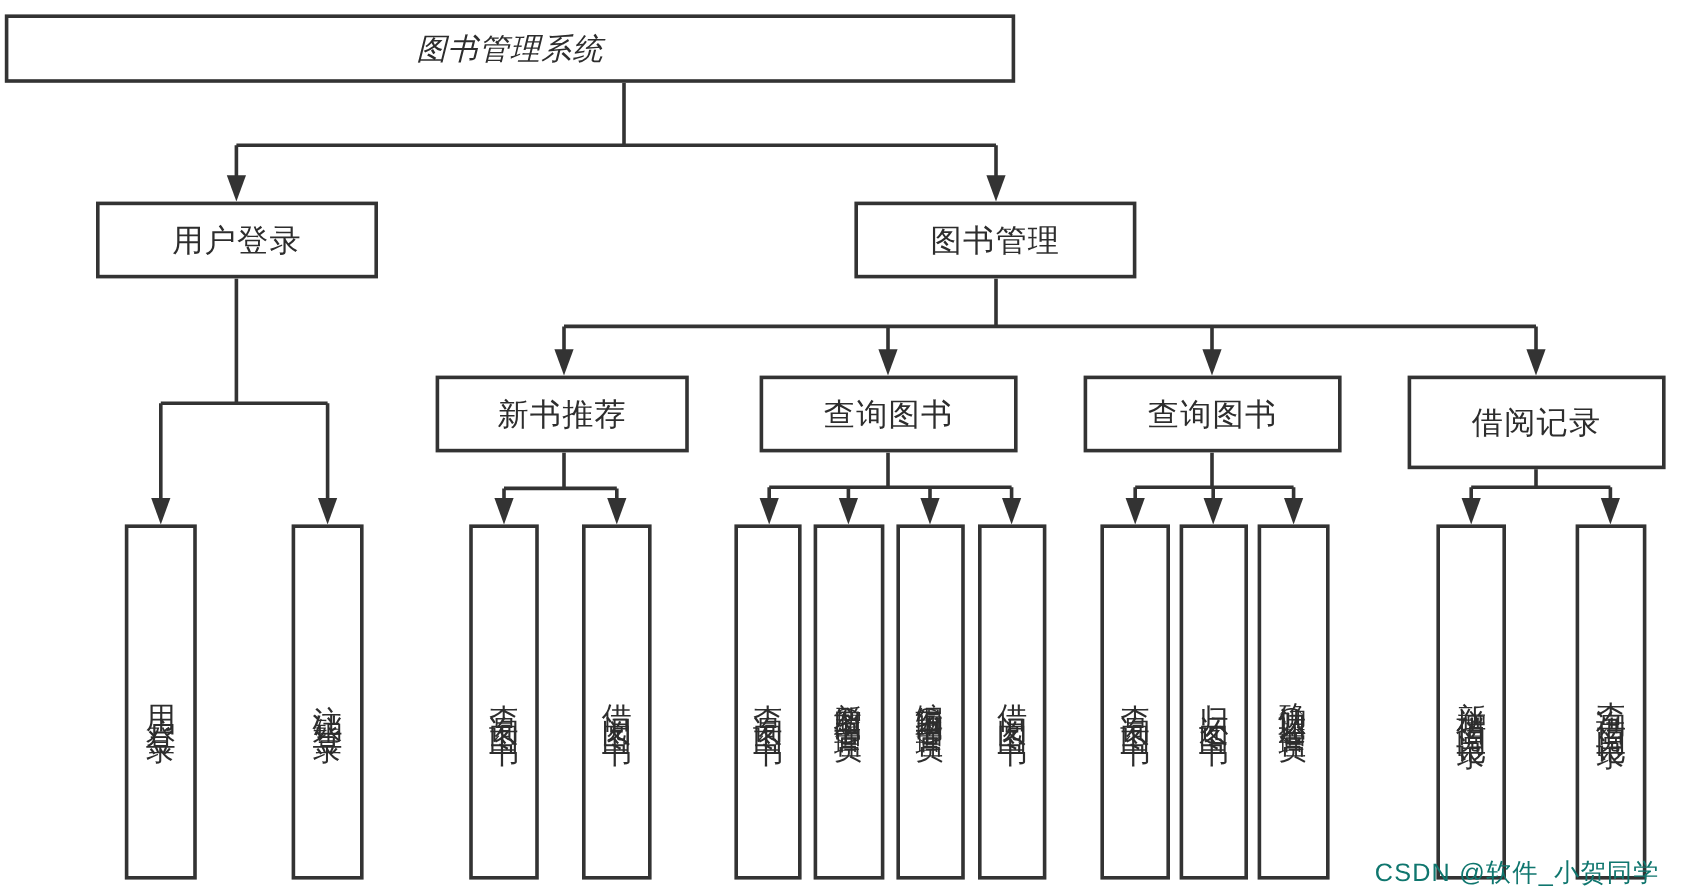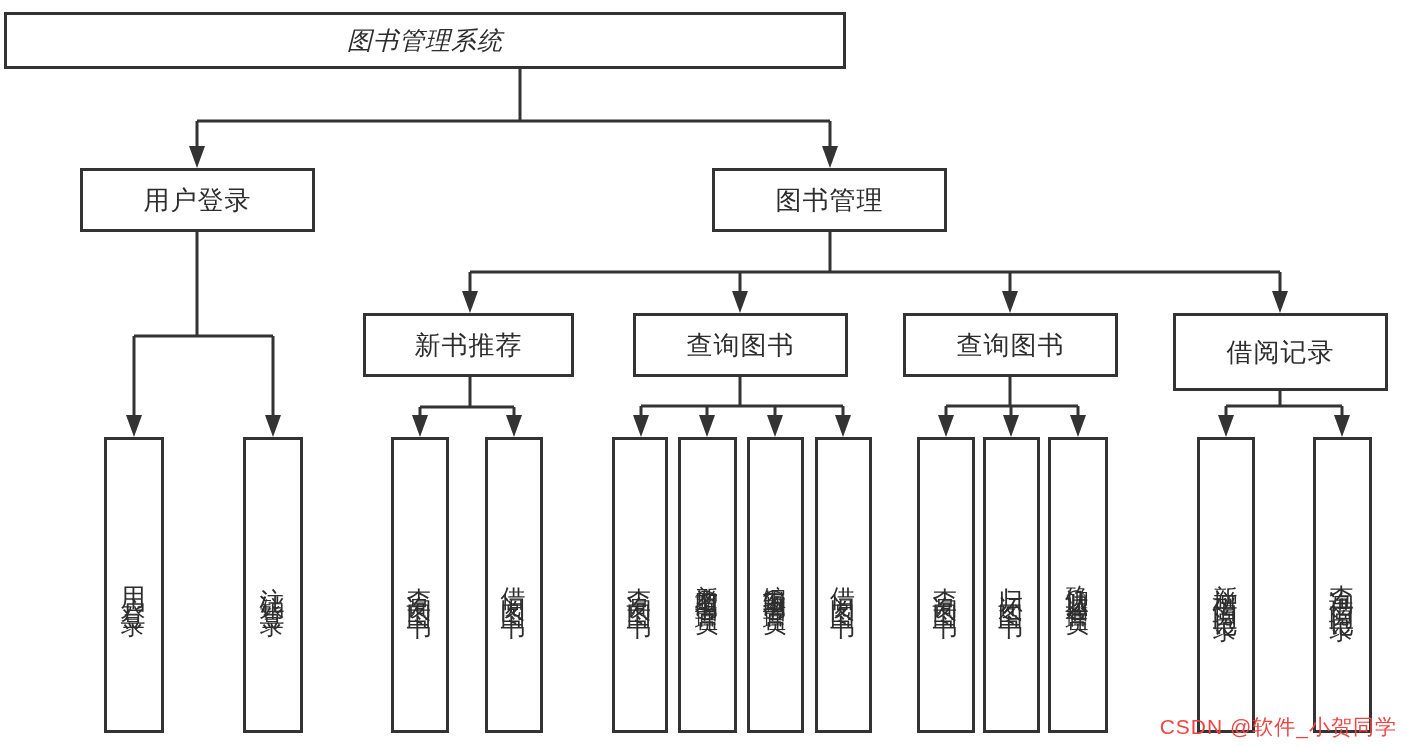--- a/index.html
+++ b/index.html
@@ -34,24 +34,24 @@
     writing-mode: vertical-rl;
     text-orientation: mixed;
     font-size: 25px;
     letter-spacing: 9px;
     color: #2d2d2d;
   }
   .vnode.mid span { letter-spacing: 7px; }
   .vnode.long span { font-size: 23px; letter-spacing: 4px; }
   .watermark {
     position: absolute;
-    right: 8px;
+    right: 22px;
     bottom: 6px;
     font-size: 21px;
-    color: #ef4444;
+    color: #0f766e;
     letter-spacing: 1px;
     z-index: 3;
   }
 </style>
 </head>
 <body>
 
 <div class="canvas">
 
   <svg class="connectors" viewBox="0 0 1405 747" xmlns="http://www.w3.org/2000/svg">

